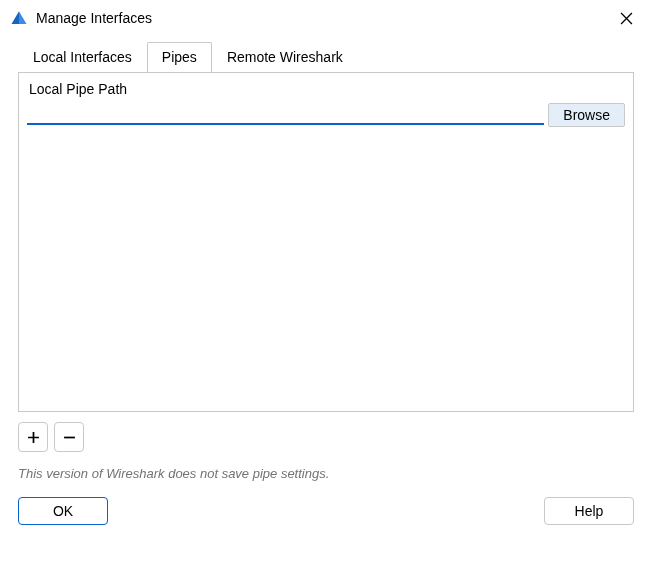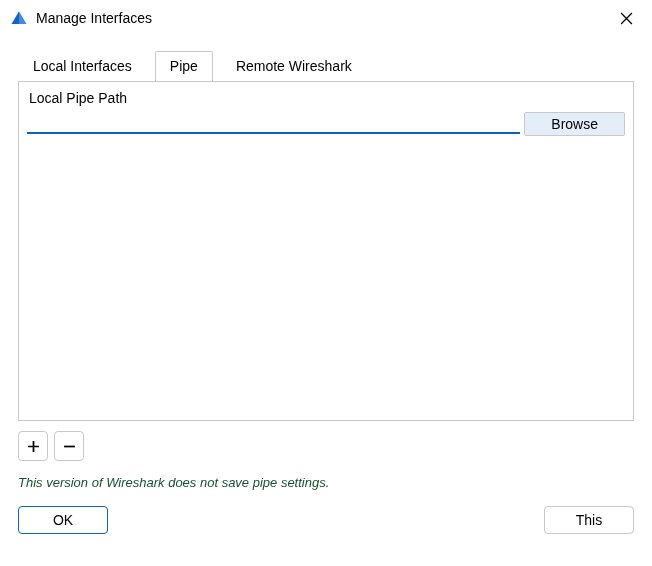--- a/index.html
+++ b/index.html
@@ -39,22 +39,22 @@
       cursor: default;
     }
     .titlebar .close-btn svg { width: 13px; height: 13px; }
 
     .content {
       padding: 0 18px 14px 18px;
     }
 
     .tabbar {
       display: flex;
-      gap: 8px;
-      margin-top: 14px;
+      gap: 0;
+      margin-top: 5px;
     }
     .tab {
       padding: 6px 14px 8px 14px;
       font-size: 14px;
       color: #000;
       border: 1px solid transparent;
       border-bottom: none;
       cursor: default;
       position: relative;
       top: 1px;
@@ -95,21 +95,21 @@
       font-size: 14px;
       padding: 2px 2px 4px 2px;
       outline: none;
       color: #000;
       height: 22px;
     }
     .browse-btn {
       border: 1px solid #c9c9c9;
       background: #e4eef9;
       font-size: 14px;
-      padding: 2px 26px;
+      padding: 2px 14px;
       height: 24px;
       border-radius: 2px;
       cursor: default;
     }
 
     .toolbar-small {
       display: flex;
       gap: 6px;
       margin-top: 10px;
     }
@@ -122,21 +122,21 @@
       display: flex;
       align-items: center;
       justify-content: center;
       cursor: default;
     }
     .icon-btn svg { width: 13px; height: 13px; }
 
     .note {
       font-style: italic;
       font-size: 13px;
-      color: #14532d;
+      color: #737373;
       margin-top: 14px;
     }
 
     .button-row {
       display: flex;
       justify-content: space-between;
       gap: 10px;
       margin-top: 16px;
     }
     .dlg-btn {
@@ -169,21 +169,21 @@
     <svg viewBox="0 0 12 12">
       <path d="M1 1 L11 11 M11 1 L1 11" stroke="#000" stroke-width="1.2" fill="none"></path>
     </svg>
   </div>
 </div>
 
 <div class="content">
 
   <div class="tabbar">
     <div class="tab">Local Interfaces</div>
-    <div class="tab active">Pipe</div>
+    <div class="tab active">Pipes</div>
     <div class="tab">Remote Wireshark</div>
   </div>
 
   <div class="tabpanel">
     <div class="panel-inner">
       <div class="field-label">Local Pipe Path</div>
       <div class="row-edit">
         <input class="pipe-input" type="text" value="" style="">
         <button class="browse-btn">Browse</button>
       </div>
@@ -200,16 +200,16 @@
       <svg viewBox="0 0 12 12">
         <path d="M1 6 L11 6" stroke="#000" stroke-width="1.6" fill="none"></path>
       </svg>
     </div>
   </div>
 
   <div class="note">This version of Wireshark does not save pipe settings.</div>
 
   <div class="button-row">
     <button class="dlg-btn primary">OK</button>
-    <button class="dlg-btn">This</button>
+    <button class="dlg-btn">Help</button>
   </div>
 
 </div>
 
 </body></html>

